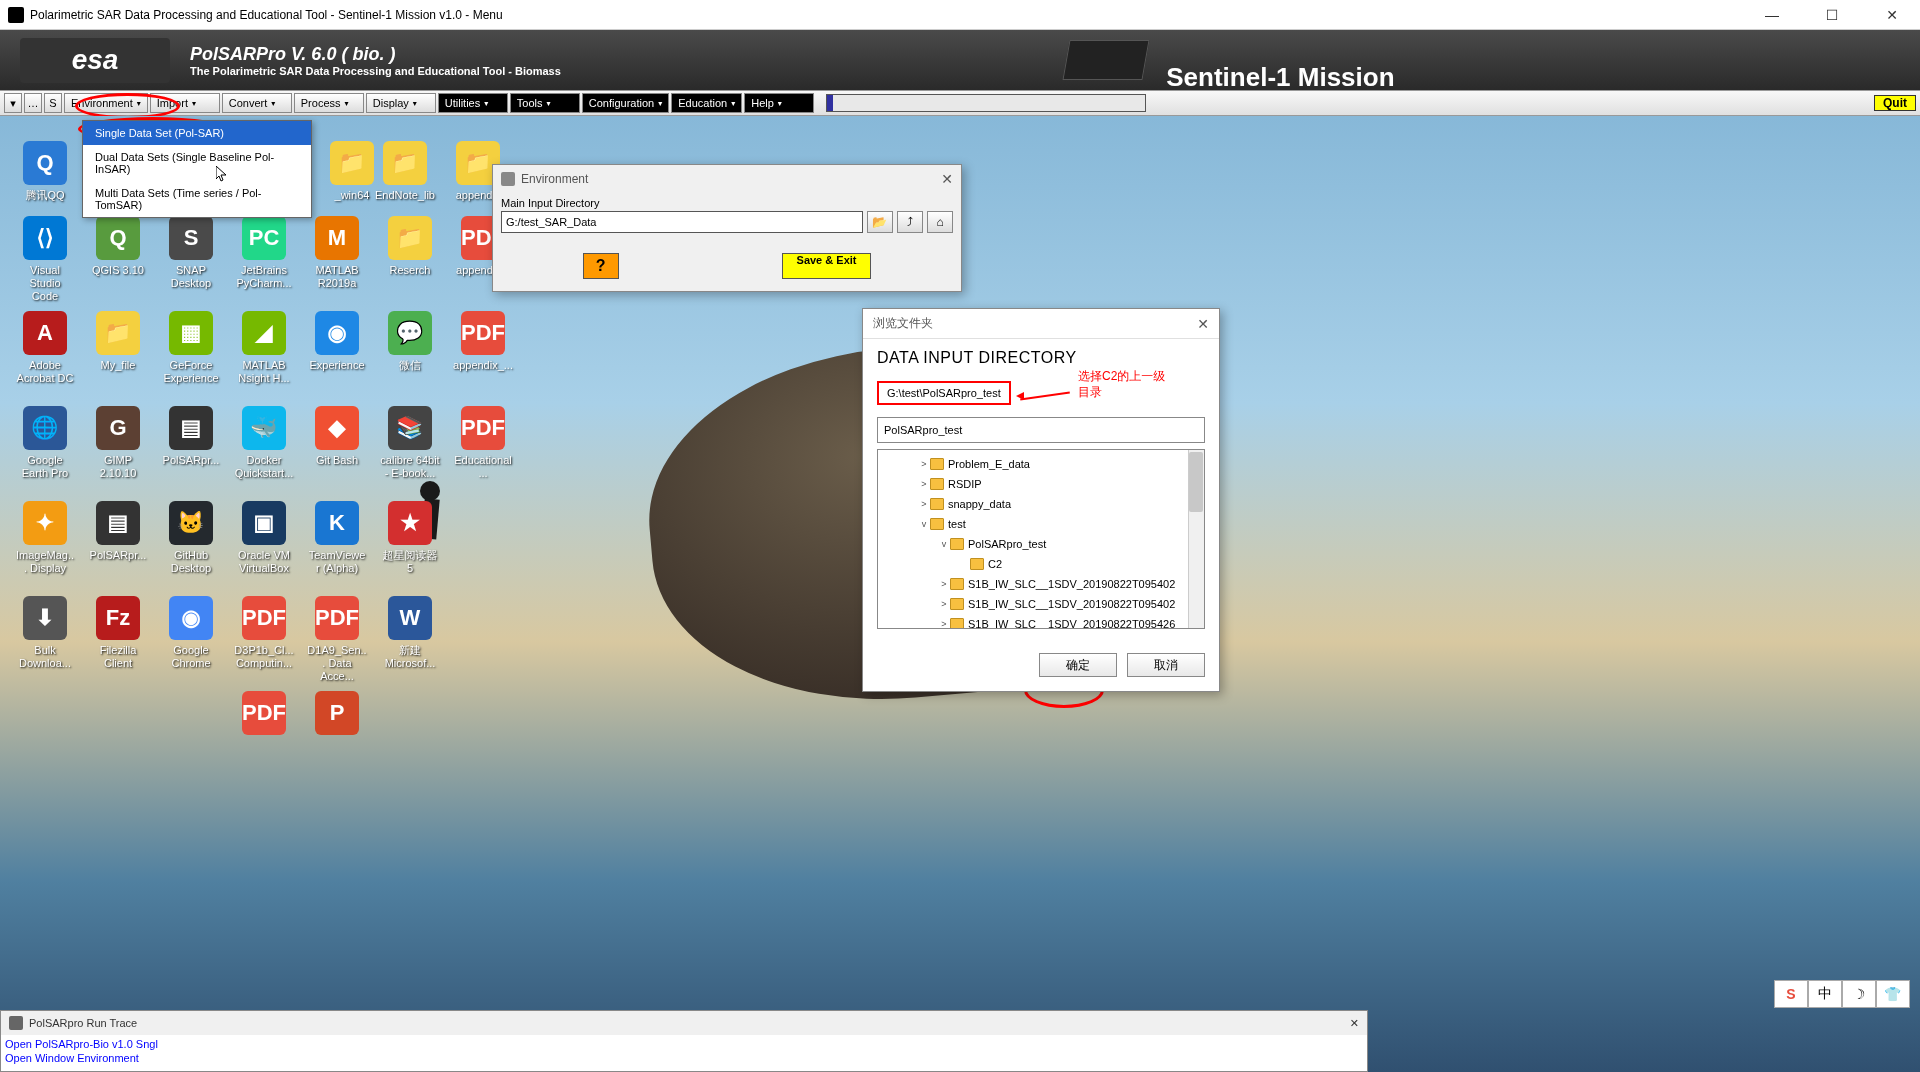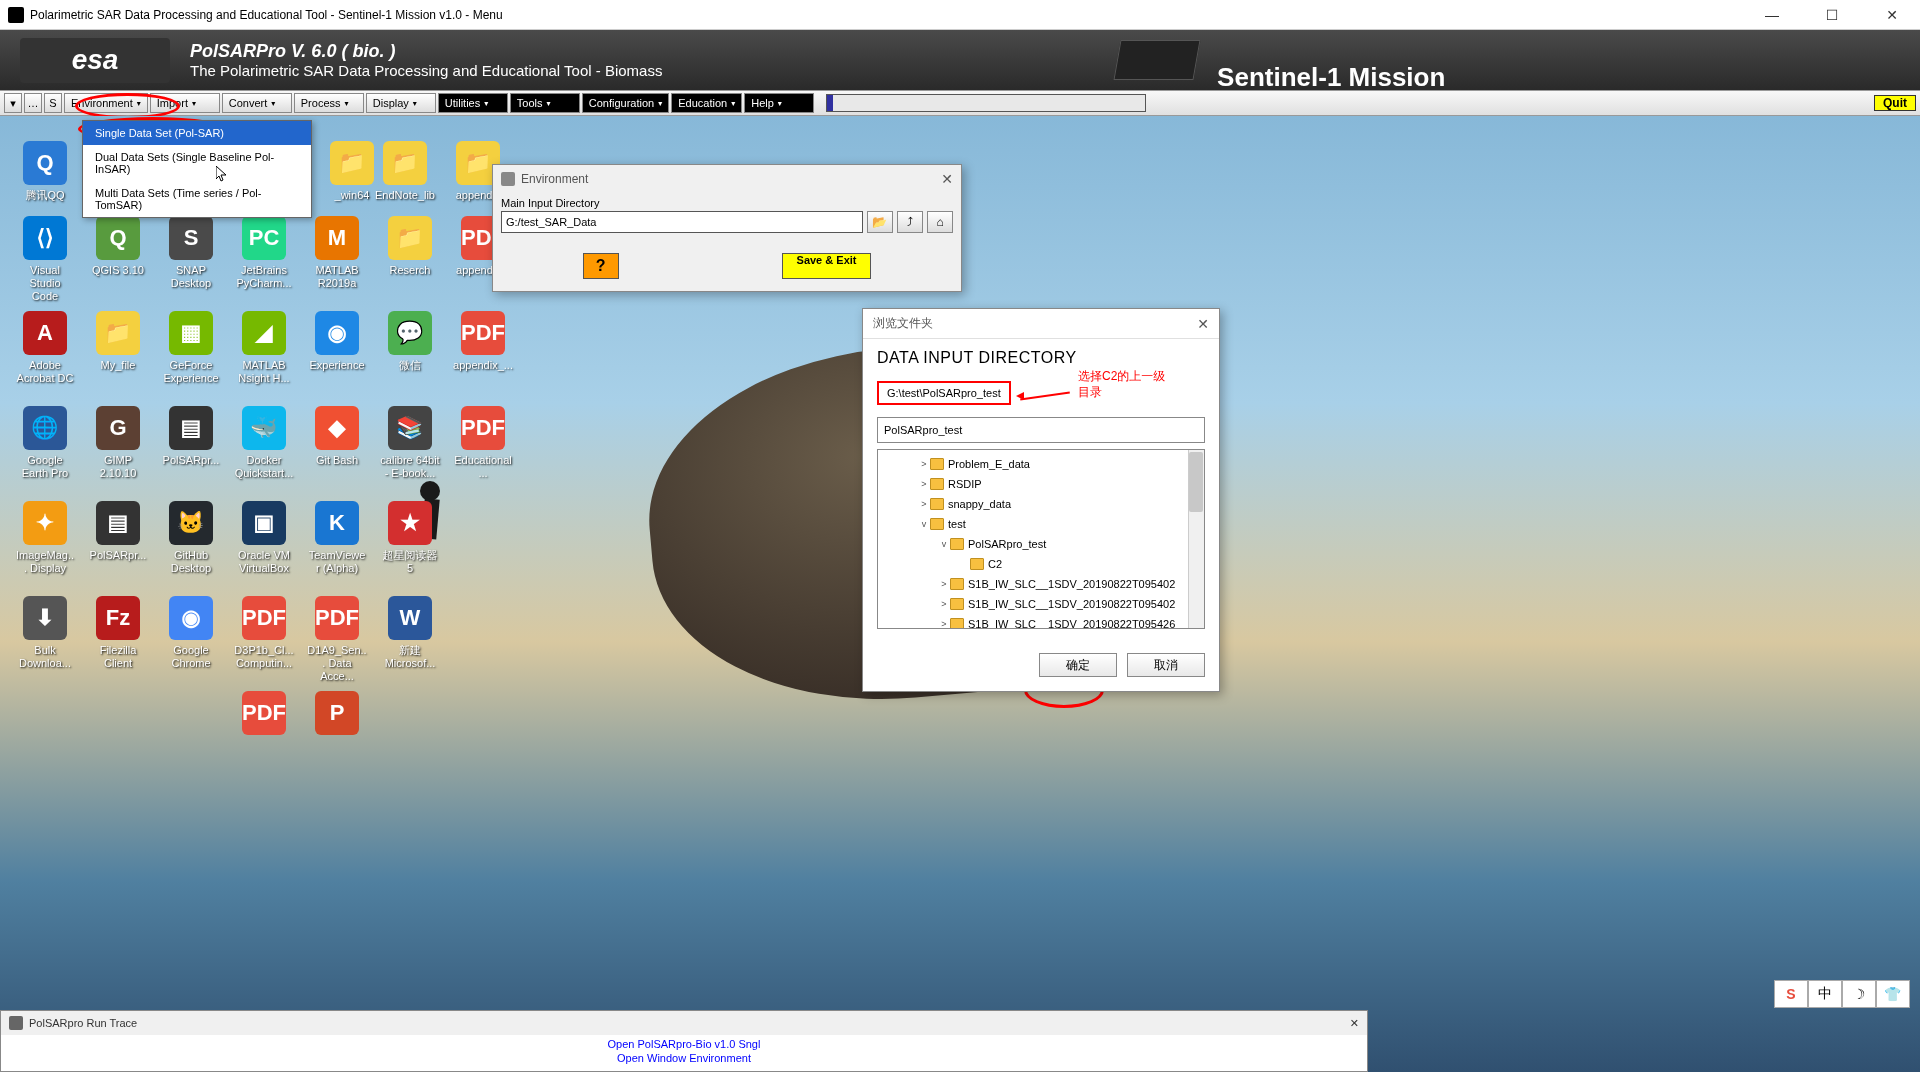--- a/index.html
+++ b/index.html
@@ -5,21 +5,21 @@
 *{margin:0;padding:0;box-sizing:border-box;font-family:"Microsoft YaHei",Tahoma,Arial,sans-serif;}
 body{width:1920px;height:1072px;overflow:hidden;background:#c0c0c0;position:relative;}
 .titlebar{height:30px;background:#fff;display:flex;align-items:center;padding:0 8px;border-bottom:1px solid #ccc;}
 .titlebar .icon{width:16px;height:16px;margin-right:6px;background:#000;border-radius:2px;}
 .titlebar .title{font-size:12px;flex:1;}
 .winbtns{display:flex;gap:20px;font-size:14px;color:#333;}
 .winbtns span{cursor:pointer;width:40px;text-align:center;}
 .banner{height:60px;background:linear-gradient(to bottom,#4a4a4a,#2a2a2a);display:flex;align-items:center;padding:0 20px;color:#fff;}
 .esa-logo{width:150px;height:45px;background:#333;border-radius:4px;display:flex;align-items:center;justify-content:center;font-size:28px;font-weight:bold;font-style:italic;color:#fff;margin-right:20px;}
 .banner-text .line1{font-size:18px;font-weight:bold;font-style:italic;}
-.banner-text .line2{font-size:15px;font-weight:normal;}
+.banner-text .line2{font-size:11px;font-weight:bold;}
 .banner-img{width:80px;height:40px;background:#222;margin:0 20px 0 auto;transform:skewX(-10deg);border:1px solid #555;}
 .banner-mission{font-size:26px;font-weight:bold;margin-right:auto;margin-top:35px;}
 .menubar{height:26px;background:linear-gradient(to bottom,#f8f8f8,#e0e0e0);display:flex;align-items:center;padding:0 4px;gap:2px;border-top:1px solid #999;border-bottom:1px solid #999;}
 .menubtn{height:20px;padding:0 6px;font-size:11px;border:1px solid #888;background:linear-gradient(to bottom,#fff,#ddd);display:flex;align-items:center;cursor:pointer;white-space:nowrap;}
 .menubtn.tiny{padding:0 2px;width:18px;justify-content:center;}
 .menubtn.dropdown::after{content:"▾";margin-left:4px;font-size:8px;}
 .menubtn.wide{min-width:70px;}
 .menubtn.black{background:#000;color:#fff;}
 .progress-track{flex:1;height:18px;border:1px solid #555;background:linear-gradient(to right,#3030a0 0%,#3030a0 2%,#e8e8e8 2%);margin:0 10px;max-width:320px;}
 .quitbtn{background:#ffff00;font-weight:bold;padding:0 8px;border:1px solid #333;font-size:12px;cursor:pointer;}
@@ -61,21 +61,21 @@
 .browse-dialog .tree .scrollbar{position:absolute;right:0;top:0;width:16px;height:100%;background:#f0f0f0;border-left:1px solid #ccc;}
 .browse-dialog .tree .thumb{position:absolute;right:1px;top:2px;width:14px;height:60px;background:#c8c8c8;border-radius:2px;}
 .browse-dialog .btns{display:flex;justify-content:flex-end;gap:10px;padding:14px;}
 .browse-dialog .dlgbtn{width:78px;height:24px;border:1px solid #888;background:linear-gradient(to bottom,#fff,#e8e8e8);font-size:12px;cursor:pointer;}
 .annotation{position:absolute;color:#ff0000;font-size:12px;z-index:46;}
 .arrow-line{position:absolute;border-top:2px solid #ff0000;z-index:46;}
 .run-trace{position:absolute;left:0;bottom:0;width:1368px;background:#fff;border:1px solid #888;z-index:30;}
 .run-trace .hdr3{height:24px;background:#f0f0f0;display:flex;align-items:center;padding:0 8px;font-size:11px;color:#333;}
 .run-trace .hdr3 .dicon3{width:14px;height:14px;background:#666;border-radius:2px;margin-right:6px;}
 .run-trace .hdr3 .close{margin-left:auto;cursor:pointer;}
-.run-trace .content{padding:2px 16px 6px;font-size:11px;color:#0000ff;line-height:14px;text-align:center;}
+.run-trace .content{padding:2px 4px 6px;font-size:11px;color:#0000ff;line-height:14px;}
 .tray{position:absolute;right:10px;bottom:64px;display:flex;gap:0;z-index:35;}
 .tray .t{width:34px;height:28px;background:#fff;border:1px solid #aaa;display:flex;align-items:center;justify-content:center;font-size:14px;cursor:pointer;}
 .cursor{position:absolute;left:216px;top:166px;width:14px;height:18px;z-index:60;pointer-events:none;}
 .cursor svg{display:block;}
 </style>
 </head>
 <body>
 
 <div class="titlebar">
   <div class="icon"></div>

